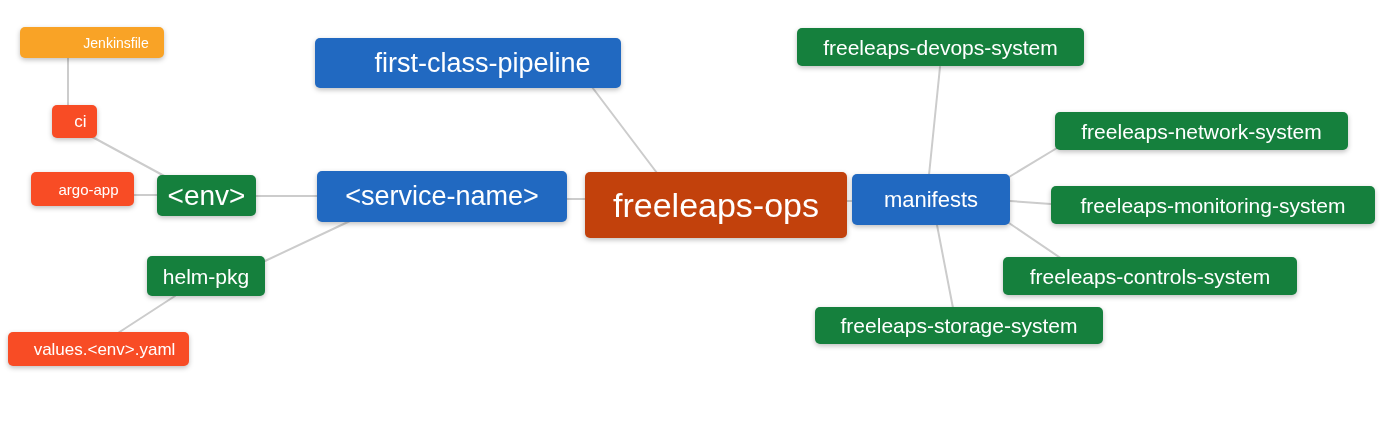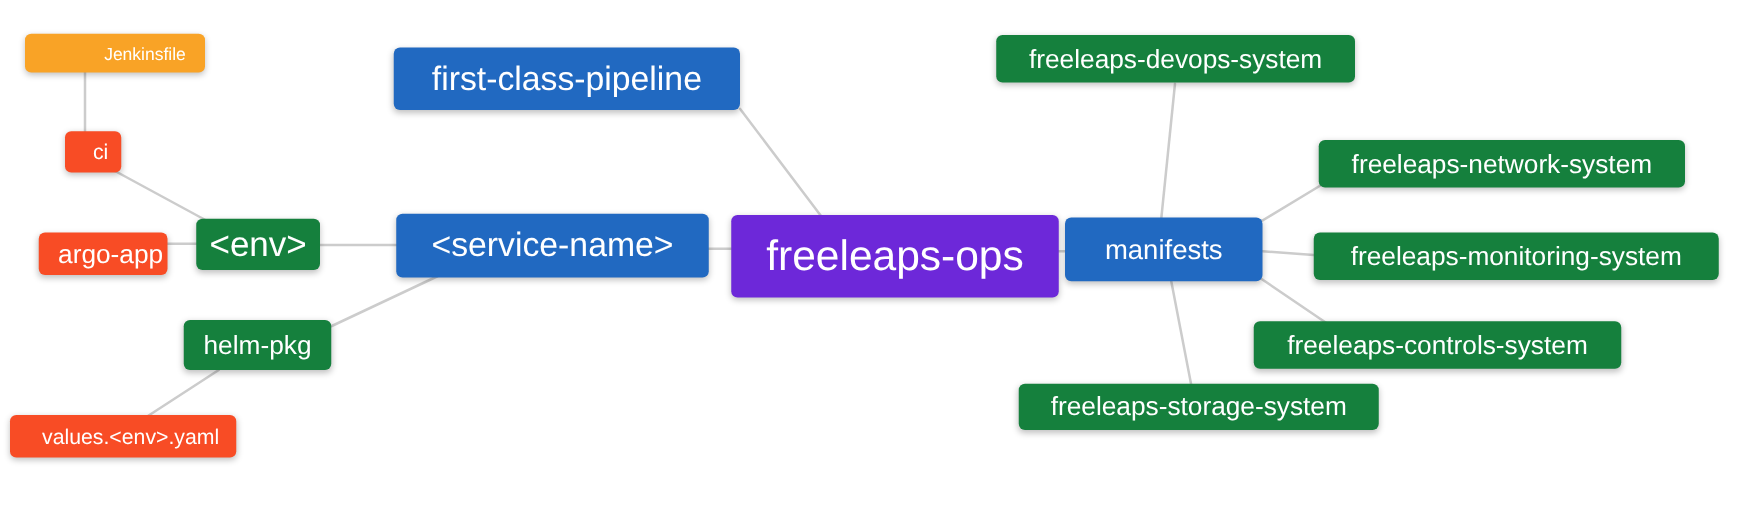--- a/index.html
+++ b/index.html
@@ -36,30 +36,30 @@
     box-shadow: 0 2px 5px rgba(0,0,0,0.25);
     white-space: nowrap;
     cursor: pointer;
     user-select: none;
     line-height: 1;
   }
   .blue   { background: #2169c1; }
   .green  { background: #15803d; }
   .redor  { background: #f84c25; padding-left: 12px; }
   .amber  { background: #f9a326; padding-left: 48px; }
-  .dark   { background: #6d28d9; }
+  .dark   { background: #c2410c; }
 
   
   #n-jenkinsfile   { left: 20px;   top: 27px;  width: 96px;  height: 31px; font-size: 14px; }
   #n-ci            { left: 52px;   top: 105px; width: 33px;  height: 33px; font-size: 17px; }
-  #n-argo-app      { left: 31px;   top: 186px; width: 91px;  height: 34px; font-size: 21px; }
+  #n-argo-app      { left: 31px;   top: 172px; width: 91px;  height: 34px; font-size: 15px; }
   #n-env           { left: 157px;  top: 175px; width: 99px;  height: 41px; font-size: 28px; }
   #n-helm-pkg      { left: 147px;  top: 256px; width: 118px; height: 40px; font-size: 21px; }
   #n-values        { left: 8px;    top: 332px; width: 169px; height: 34px; font-size: 17px; }
-  #n-fcp           { left: 315px;  top: 38px;  width: 277px; height: 50px; font-size: 27px; }
+  #n-fcp           { left: 315px;  top: 38px;  width: 277px; height: 50px; font-size: 27px; padding-left: 29px; }
   #n-service-name  { left: 317px;  top: 171px; width: 250px; height: 51px; font-size: 27px; }
   #n-root          { left: 585px;  top: 172px; width: 262px; height: 66px; font-size: 34px; }
   #n-manifests     { left: 852px;  top: 174px; width: 158px; height: 51px; font-size: 22px; }
   #n-devops        { left: 797px;  top: 28px;  width: 287px; height: 38px; font-size: 21px; }
   #n-network       { left: 1055px; top: 112px; width: 293px; height: 38px; font-size: 21px; }
   #n-monitoring    { left: 1051px; top: 186px; width: 324px; height: 38px; font-size: 21px; }
   #n-controls      { left: 1003px; top: 257px; width: 294px; height: 38px; font-size: 21px; }
   #n-storage       { left: 815px;  top: 307px; width: 288px; height: 37px; font-size: 21px; }
 </style>
 </head>

